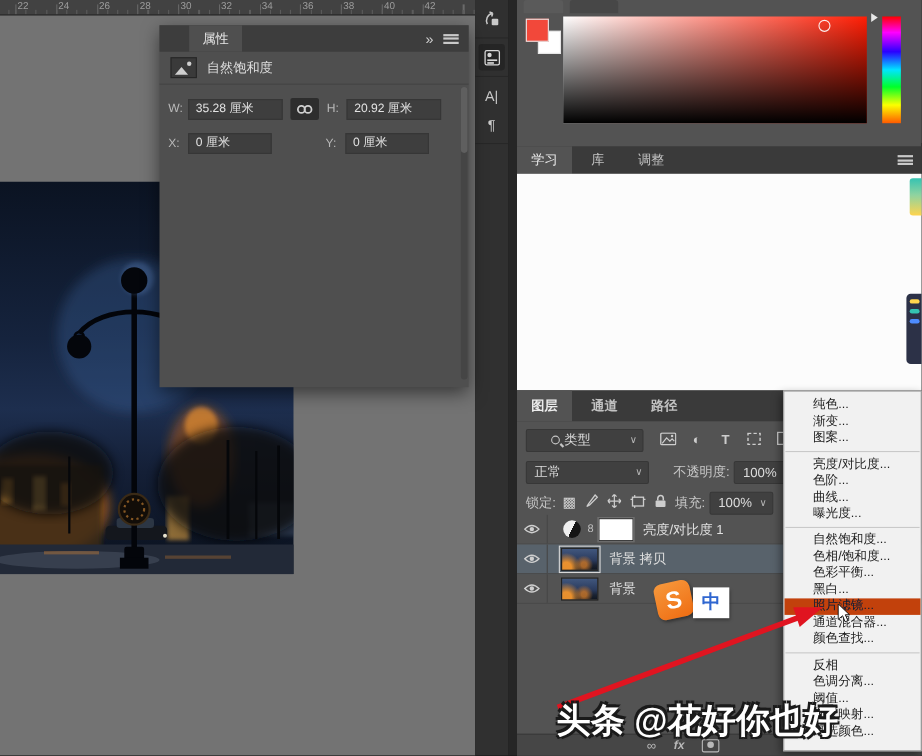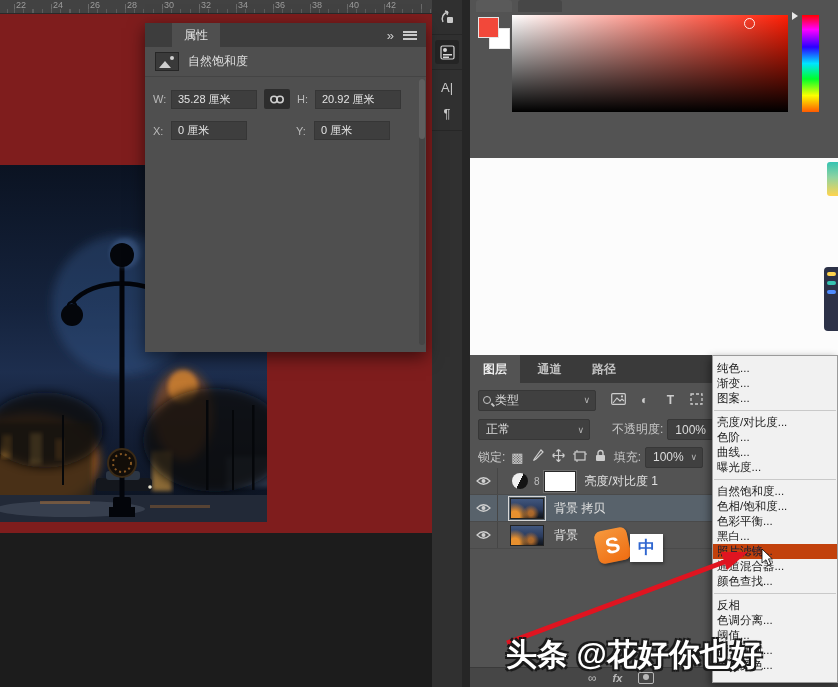--- a/index.html
+++ b/index.html
@@ -1,21 +1,21 @@
 <!DOCTYPE html>
 <html><head>
 <meta charset="utf-8">
 <style>
   * { margin:0; padding:0; box-sizing:border-box; }
   html,body { background:#111; }
   body { font-family:"Liberation Sans","DejaVu Sans",sans-serif; }
   #app { position:relative; width:838px; height:687px; overflow:hidden; background:#1c1c1c; }
 
   
-  .canvas-area { position:absolute; left:0; top:0; width:432px; height:533px; background:#7f1d1d; }
+  .canvas-area { position:absolute; left:0; top:0; width:432px; height:687px; background:#737373; }
   .ruler { position:absolute; left:0; top:0; width:432px; height:14px; background:#424242; border-bottom:1px solid #2a2a2a;
     background-image:
       repeating-linear-gradient(90deg,#5d5d5d 0 1px,transparent 1px 9.25px),
       repeating-linear-gradient(90deg,#6a6a6a 0 1px,transparent 1px 37px);
     background-size:100% 4px,100% 9px; background-position:14px bottom,14px bottom; background-repeat:repeat-x; }
   .ruler-nums { display:flex; padding-left:16px; height:14px; align-items:flex-start; }
   .ruler-num { flex:0 0 37px; font-size:9px; color:#9c9c9c; line-height:11px; }
 
   .photo { position:absolute; left:0; top:165px; width:267px; height:357px; }
   .photo svg { display:block; width:100%; height:100%; }
@@ -59,21 +59,21 @@
   .frag2 i { display:block; height:4px; margin:5px 2px 0 3px; border-radius:2px; }
 
   
   .layers-panel { position:absolute; left:0; top:355px; width:368px; height:332px; background:#535353; }
   .layer-tabbar { position:absolute; top:0; height:28px;font-weight:bold; }
   .layer-tabbar .tab { height:28px; line-height:28px; }
   .ctl-row { position:absolute; left:0; width:368px; display:flex; align-items:center; color:#c7c7c7; font-size:12px; }
   .filter-row { top:32px; height:26px; }
   .combo { background:#404040; border:1px solid #373737; border-radius:2px; color:#dcdcdc; font-size:12px; display:flex; align-items:center; height:21px; }
   .combo .chev { margin-left:auto; padding:0 5px; font-size:9px; color:#b5b5b5; }
-  .search-combo { width:118px; margin-left:8px; padding-left:4px; }
+  .search-combo { width:107px; margin-left:8px; padding-left:22px; }
   .mag { width:8px; height:8px; border:1.5px solid #c5c5c5; border-radius:50%; position:relative; margin-right:4px; }
   .mag:after { content:""; position:absolute; left:7px; top:7px; width:4px; height:1.5px; background:#c5c5c5; transform:rotate(45deg); }
   .ficons { display:flex; gap:9px; margin-left:14px; align-items:center; color:#cdcdcd; }
   .ficons .fi { width:17px; text-align:center; font-size:12px; }
   .blend-row { top:62px; height:25px; }
   .blend-combo { width:112px; margin-left:8px; padding-left:7px; }
   .opacity-label { margin-left:22px; font-size:12px; }
   .val-combo { width:58px; margin-left:4px; padding-left:7px; }
   .lock-row { top:90px; height:24px; }
   .lock-label { margin-left:8px; }
@@ -96,21 +96,21 @@
   .lname { white-space:nowrap; }
 
   .layers-bottom { position:absolute; left:0; bottom:0; width:368px; height:20px; background:#464646; border-top:1px solid #3a3a3a; display:flex; align-items:center; gap:16px; padding-left:118px; color:#b9b9b9; }
   .bicon { font-size:12px; line-height:18px; }
   .bicon.fx { font-style:italic; font-weight:bold; font-size:11px; }
   .mask-ic { width:16px; height:12px; border:1.5px solid #b9b9b9; border-radius:2px; position:relative; }
   .mask-ic:after { content:""; position:absolute; left:4px; top:1.5px; width:6px; height:6px; border-radius:50%; background:#b9b9b9; }
 
   
   .context-menu { position:absolute; left:712px; top:355px; width:126px; height:328px; background:#f1f1f1; border:1px solid #9b9b9b; box-shadow:-2px 3px 8px rgba(0,0,0,.45); padding:5px 0; z-index:30; overflow:hidden; }
-  .menu-row { height:15px; line-height:15px; padding-left:4px; font-size:11.5px; color:#1d1d1d; white-space:nowrap; }
+  .menu-row { height:15px; line-height:15px; padding-left:26px; font-size:11.5px; color:#1d1d1d; white-space:nowrap; }
   .menu-row.separator { height:1px; padding:0; margin:4px 1px; background:#c9c9c9; }
   .menu-row.highlighted { background:#c2410c; color:#0a1c38; }
 
   
   .ime { position:absolute; left:596px; top:527px; z-index:32; }
   .ime-s { position:absolute; left:0; top:2px; width:33px; height:33px; border-radius:7px; transform:rotate(-12deg);
     background:linear-gradient(160deg,#f6983c 0%,#ef6d12 100%); color:#fff; font-weight:bold; font-size:22px; text-align:center; line-height:33px; box-shadow:1px 2px 3px rgba(0,0,0,.4); }
   .ime-zh { position:absolute; left:34px; top:7px; width:33px; height:28px; background:#fff; color:#2f66d0; font-weight:bold; font-size:17px; text-align:center; line-height:28px; box-shadow:1px 2px 3px rgba(0,0,0,.35); }
 
   
@@ -253,20 +253,26 @@
       <div class="tab-stub s2"></div>
       <div class="swatch fg" style="background:#f2483a;"></div>
       <div class="swatch bg"></div>
       <div class="sat-field">
         <div class="sat-marker"></div>
       </div>
       <div class="hue-tri"></div>
       <div class="hue-bar"></div>
     </div>
 
+    <div class="tabbar mid-tabbar">
+      <span class="tab active">学习</span>
+      <span class="tab">库</span>
+      <span class="tab">调整</span>
+      <span class="hamburger"></span>
+    </div>
 
     <div class="learn-panel">
       <div class="frag1"></div>
       <div class="frag2">
         <i style="background:#ffd44e;"></i>
           <i style="background:#35c3b2;"></i>
           <i style="background:#4e8cff;"></i>
       </div>
     </div>
 

